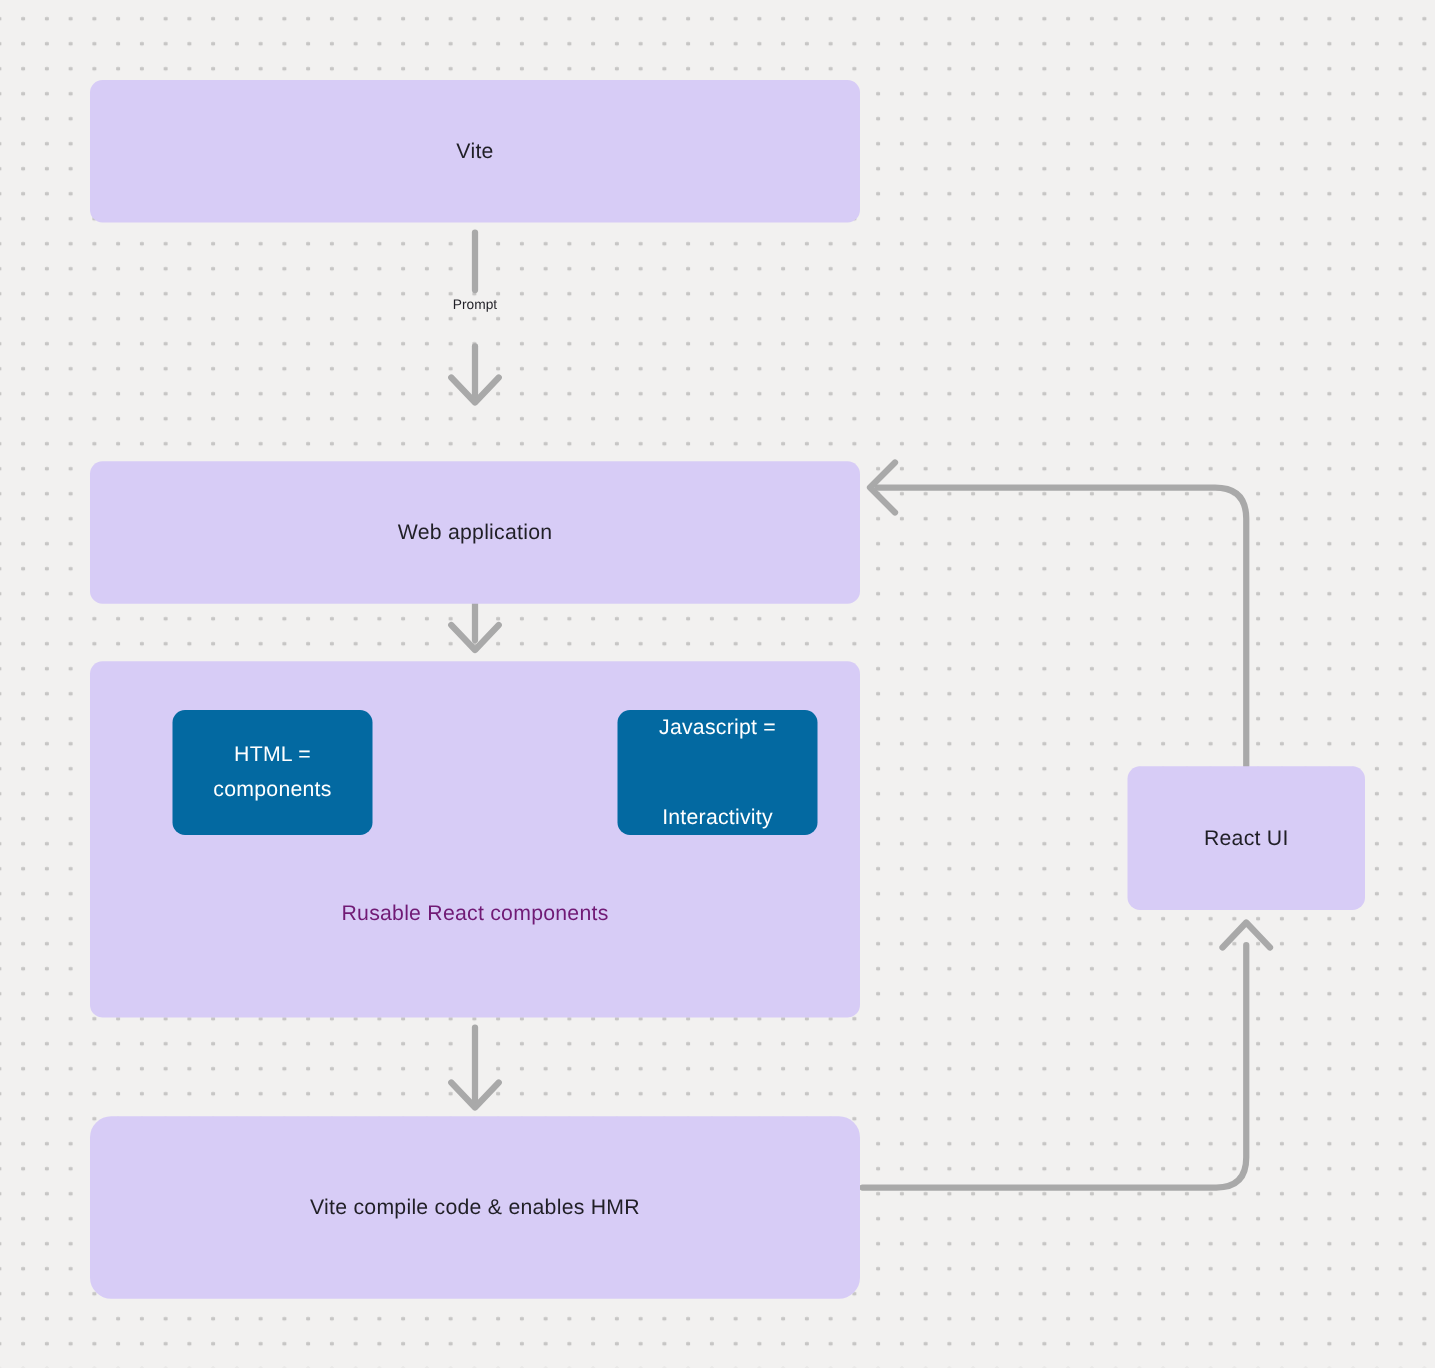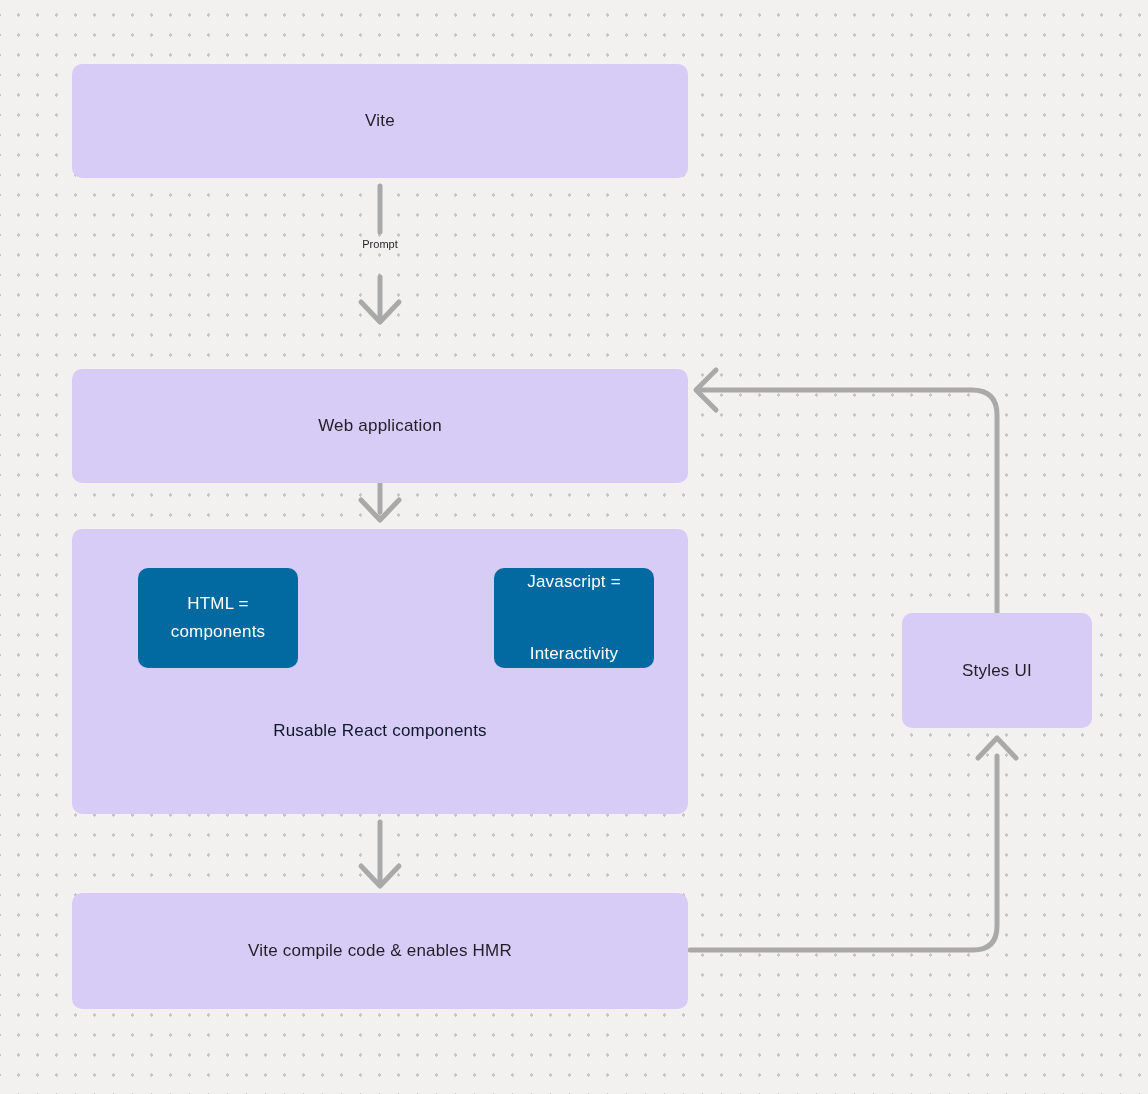--- a/index.html
+++ b/index.html
@@ -40,21 +40,21 @@
     display: flex;
     align-items: center;
     justify-content: center;
     color: #201f26;
     font-size: 17px;
     letter-spacing: 0.2px;
   }
   .node-user   { left: 72px; top: 64px;  width: 616px; height: 114px; }
   .node-webapp { left: 72px; top: 333px; width: 616px; height: 114px; margin-top: 36px; }
   .node-group  { left: 72px; top: 529px; width: 616px; height: 285px; }
-  .node-vite   { left: 72px; top: 893px; width: 616px; height: 116px; }
+  .node-vite   { left: 72px; top: 893px; width: 616px; height: 146px; border-radius: 17px; }
   .node-render { left: 902px; top: 613px; width: 190px; height: 115px; }
 
   .component {
     position: absolute;
     top: 39px;
     width: 160px;
     height: 100px;
     background: #0369a1;
     border-radius: 10px;
     color: #ffffff;
@@ -69,21 +69,21 @@
   .component-1 { left: 66px; }
   .component-2 { left: 236px; }
   .component-3 { left: 422px; gap: 44px; }
 
   .group-caption {
     position: absolute;
     left: 0;
     right: 0;
     top: 192px;
     text-align: center;
-    color: #0f172a;
+    color: #701a75;
     font-size: 17px;
   }
   .edge-label-prompt {
     position: absolute;
     left: 72px;
     top: 238px;
     width: 616px;
     text-align: center;
     color: #201f26;
     font-size: 11px;
@@ -133,16 +133,16 @@
       <span>Interactivity</span>
     </div>
     <div class="group-caption">Rusable React components</div>
   </div>
 
   <div class="node node-vite">
     <span>Vite compile code &amp; enables HMR</span>
   </div>
 
   <div class="node node-render">
-    <span>Styles UI</span>
+    <span>React UI</span>
   </div>
 
 </div>
 
 </body></html>

